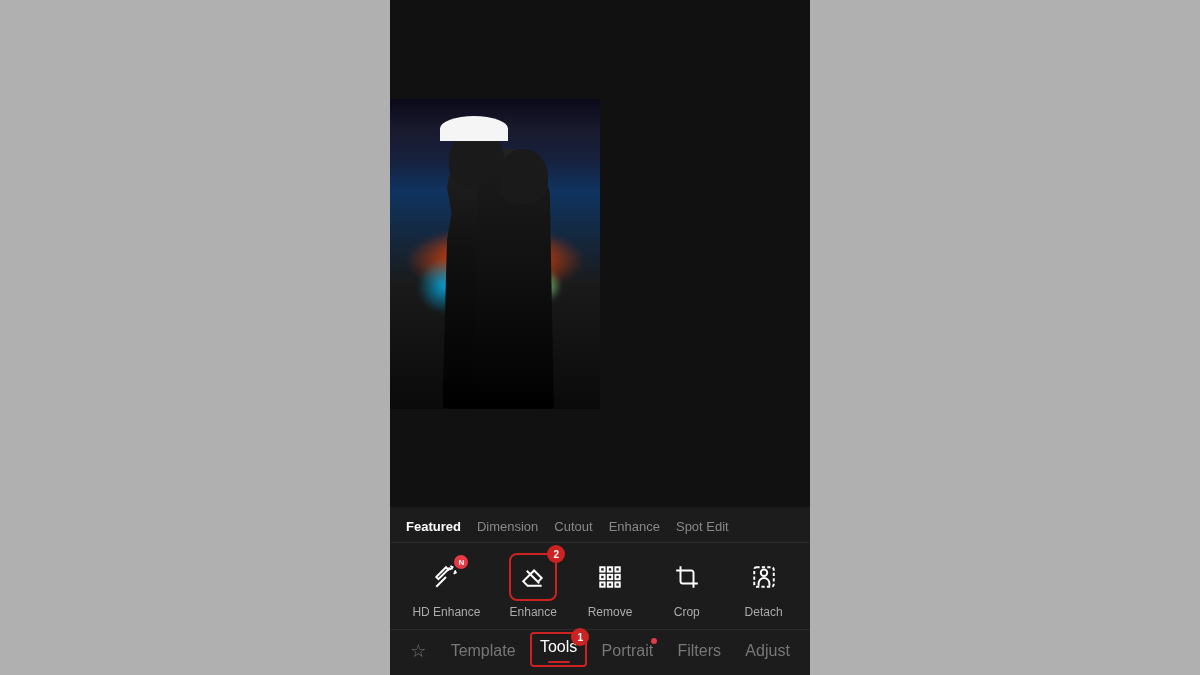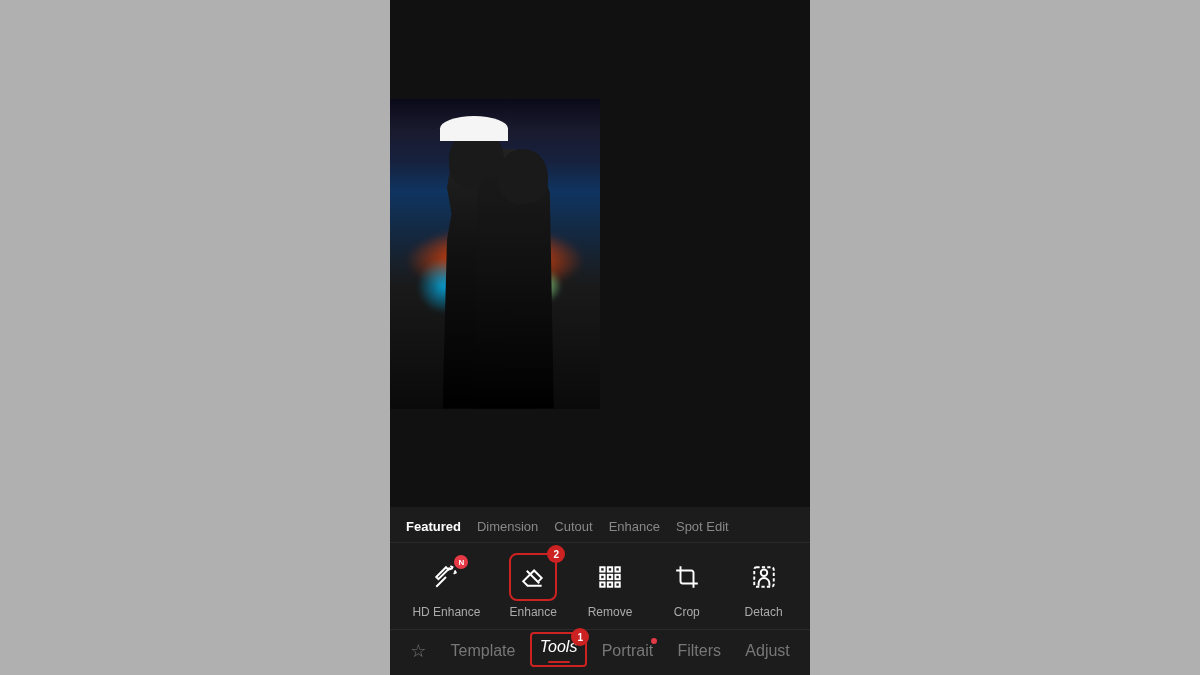--- a/index.html
+++ b/index.html
@@ -335,21 +335,21 @@
         <span class="nav-icon">☆</span>
       </div>
 
       <div class="nav-item">
         <span class="nav-label">Template</span>
       </div>
 
       <div class="nav-item active" style="position:relative;">
         <div class="number-badge" style="top:-10px;right:-12px;">1</div>
         <div style="position:absolute;top:-6px;left:-10px;right:-10px;bottom:-4px;border:2px solid #cc2222;border-radius:4px;"></div>
-        <span class="nav-label nav-label active-text" style="color:#fff;font-style:italic;">Tools</span>
+        <span class="nav-label nav-label active-text" style="color:#fff;">Tools</span>
         <div style="width:22px;height:2px;background:#cc2222;border-radius:1px;margin-top:2px;"></div>
       </div>
 
       <div class="nav-item" style="position:relative;">
         <span class="nav-label">Portrait</span>
         <div style="position:absolute;top:-4px;right:-4px;width:6px;height:6px;background:#e63946;border-radius:50%;"></div>
       </div>
 
       <div class="nav-item">
         <span class="nav-label">Filters</span>

